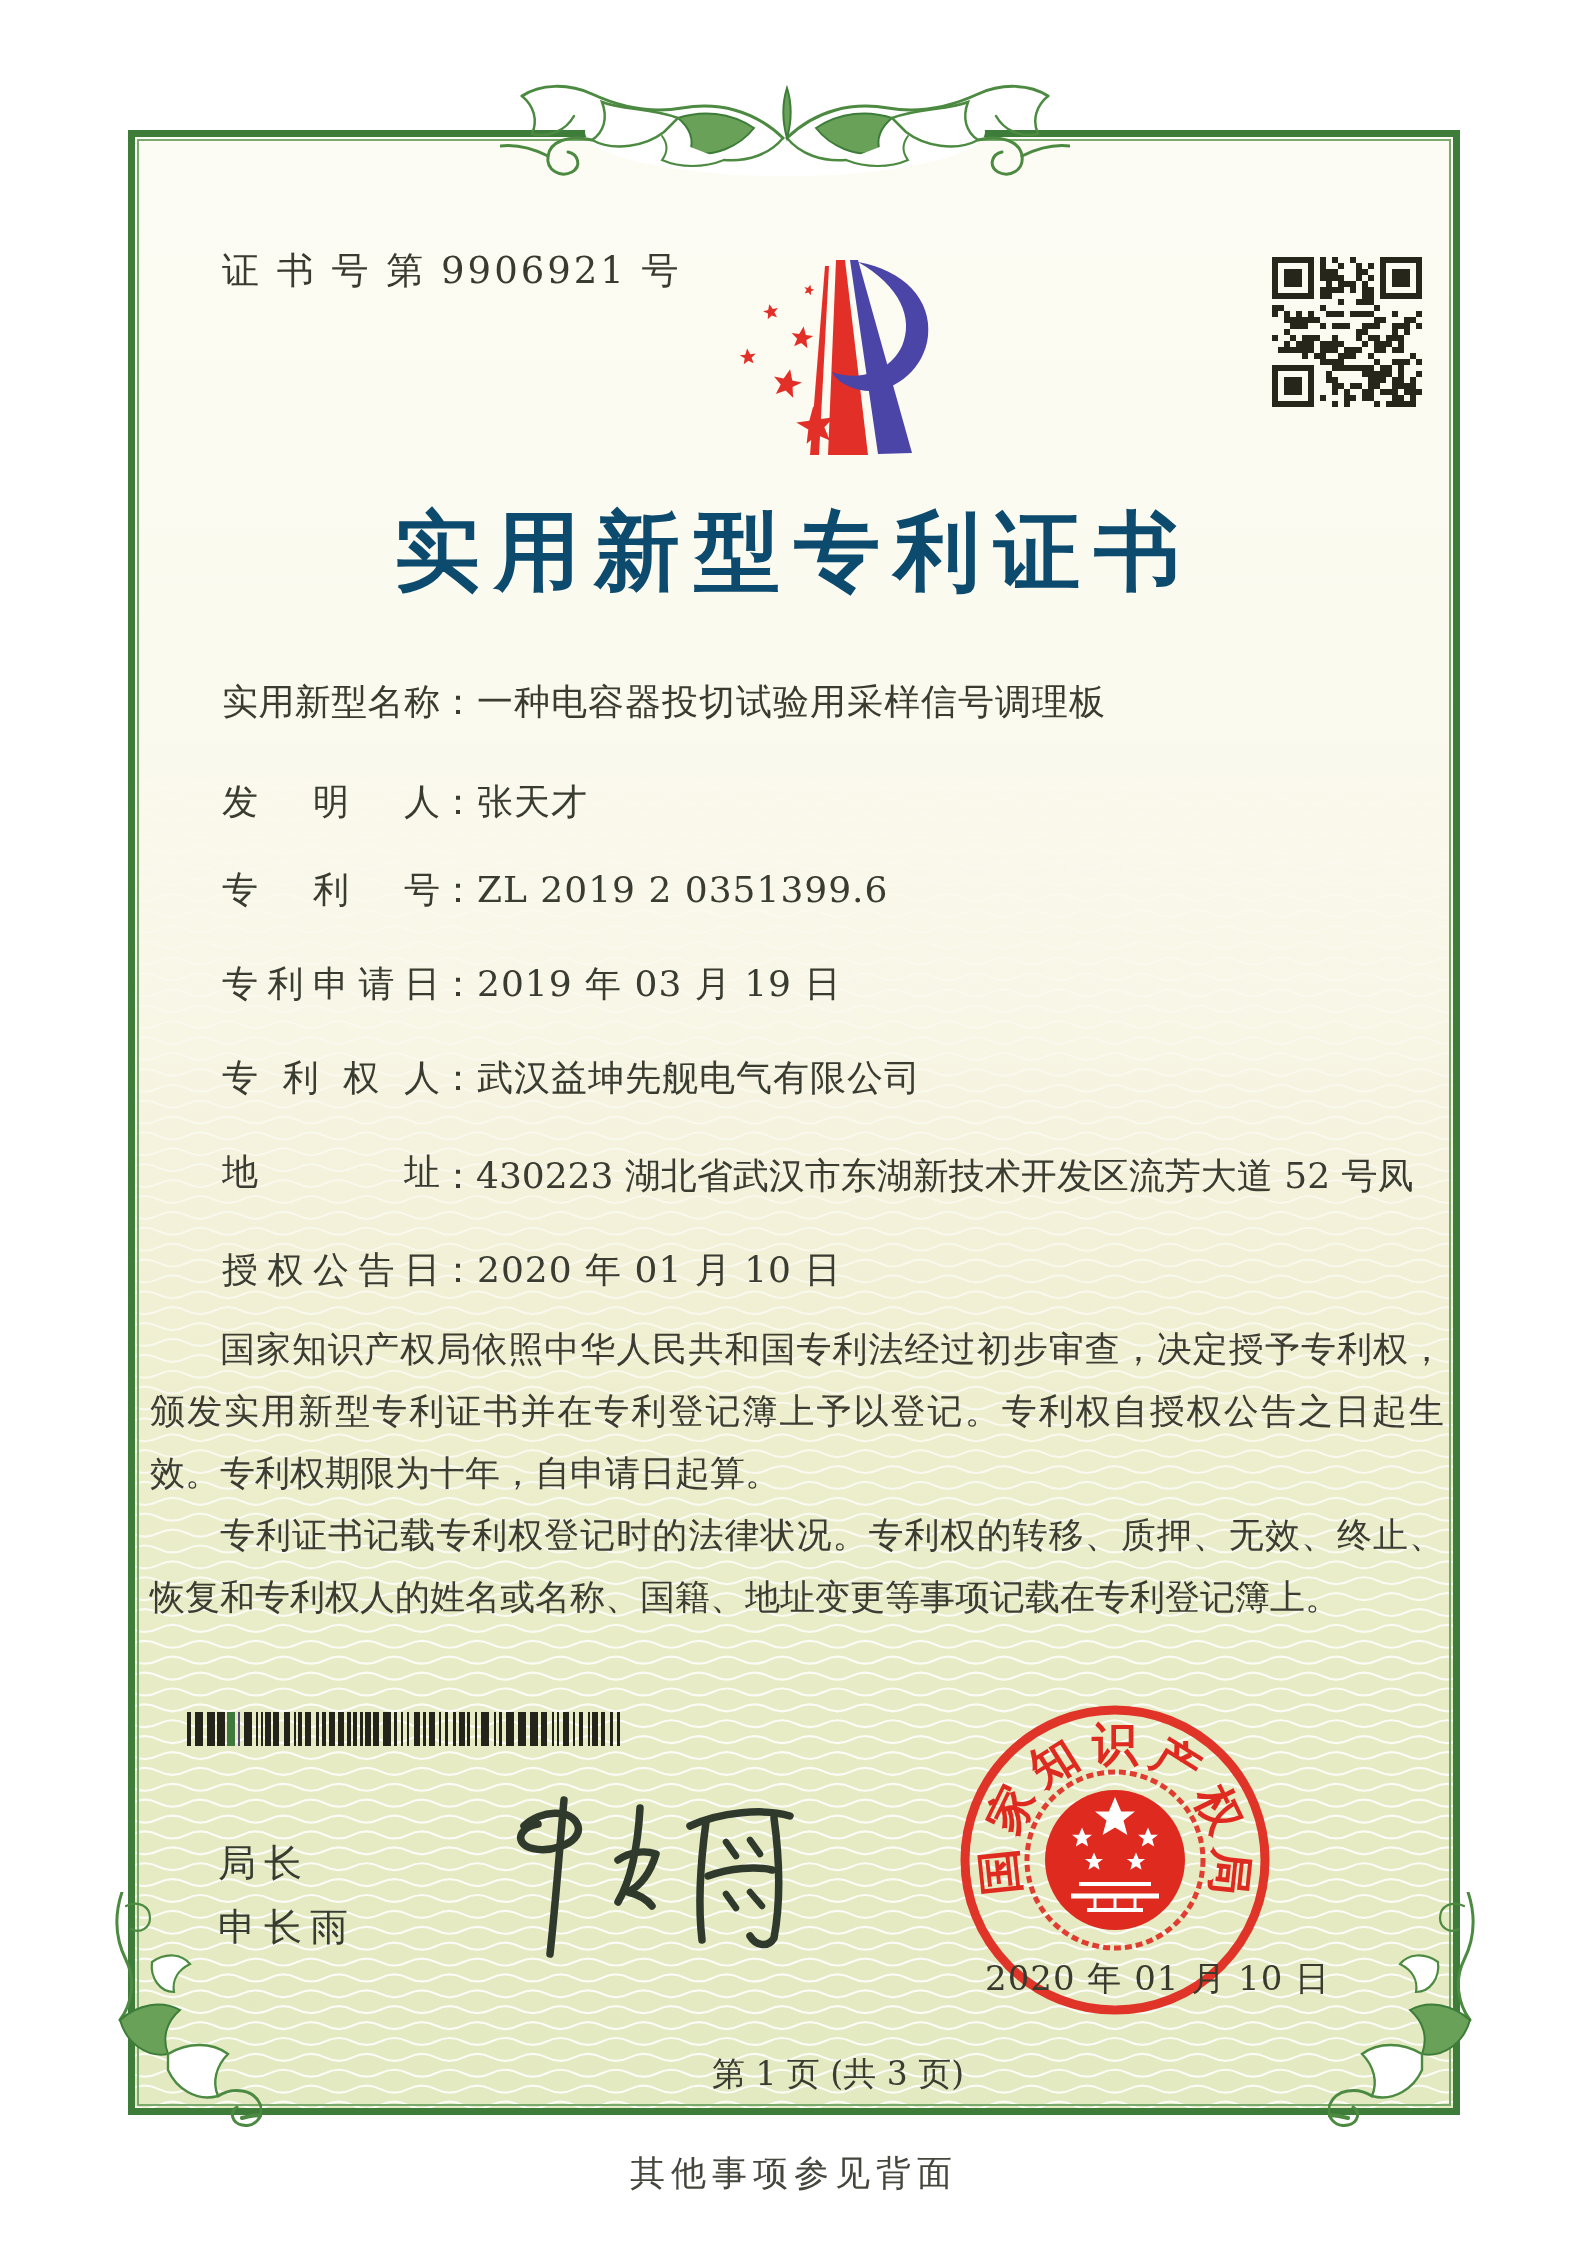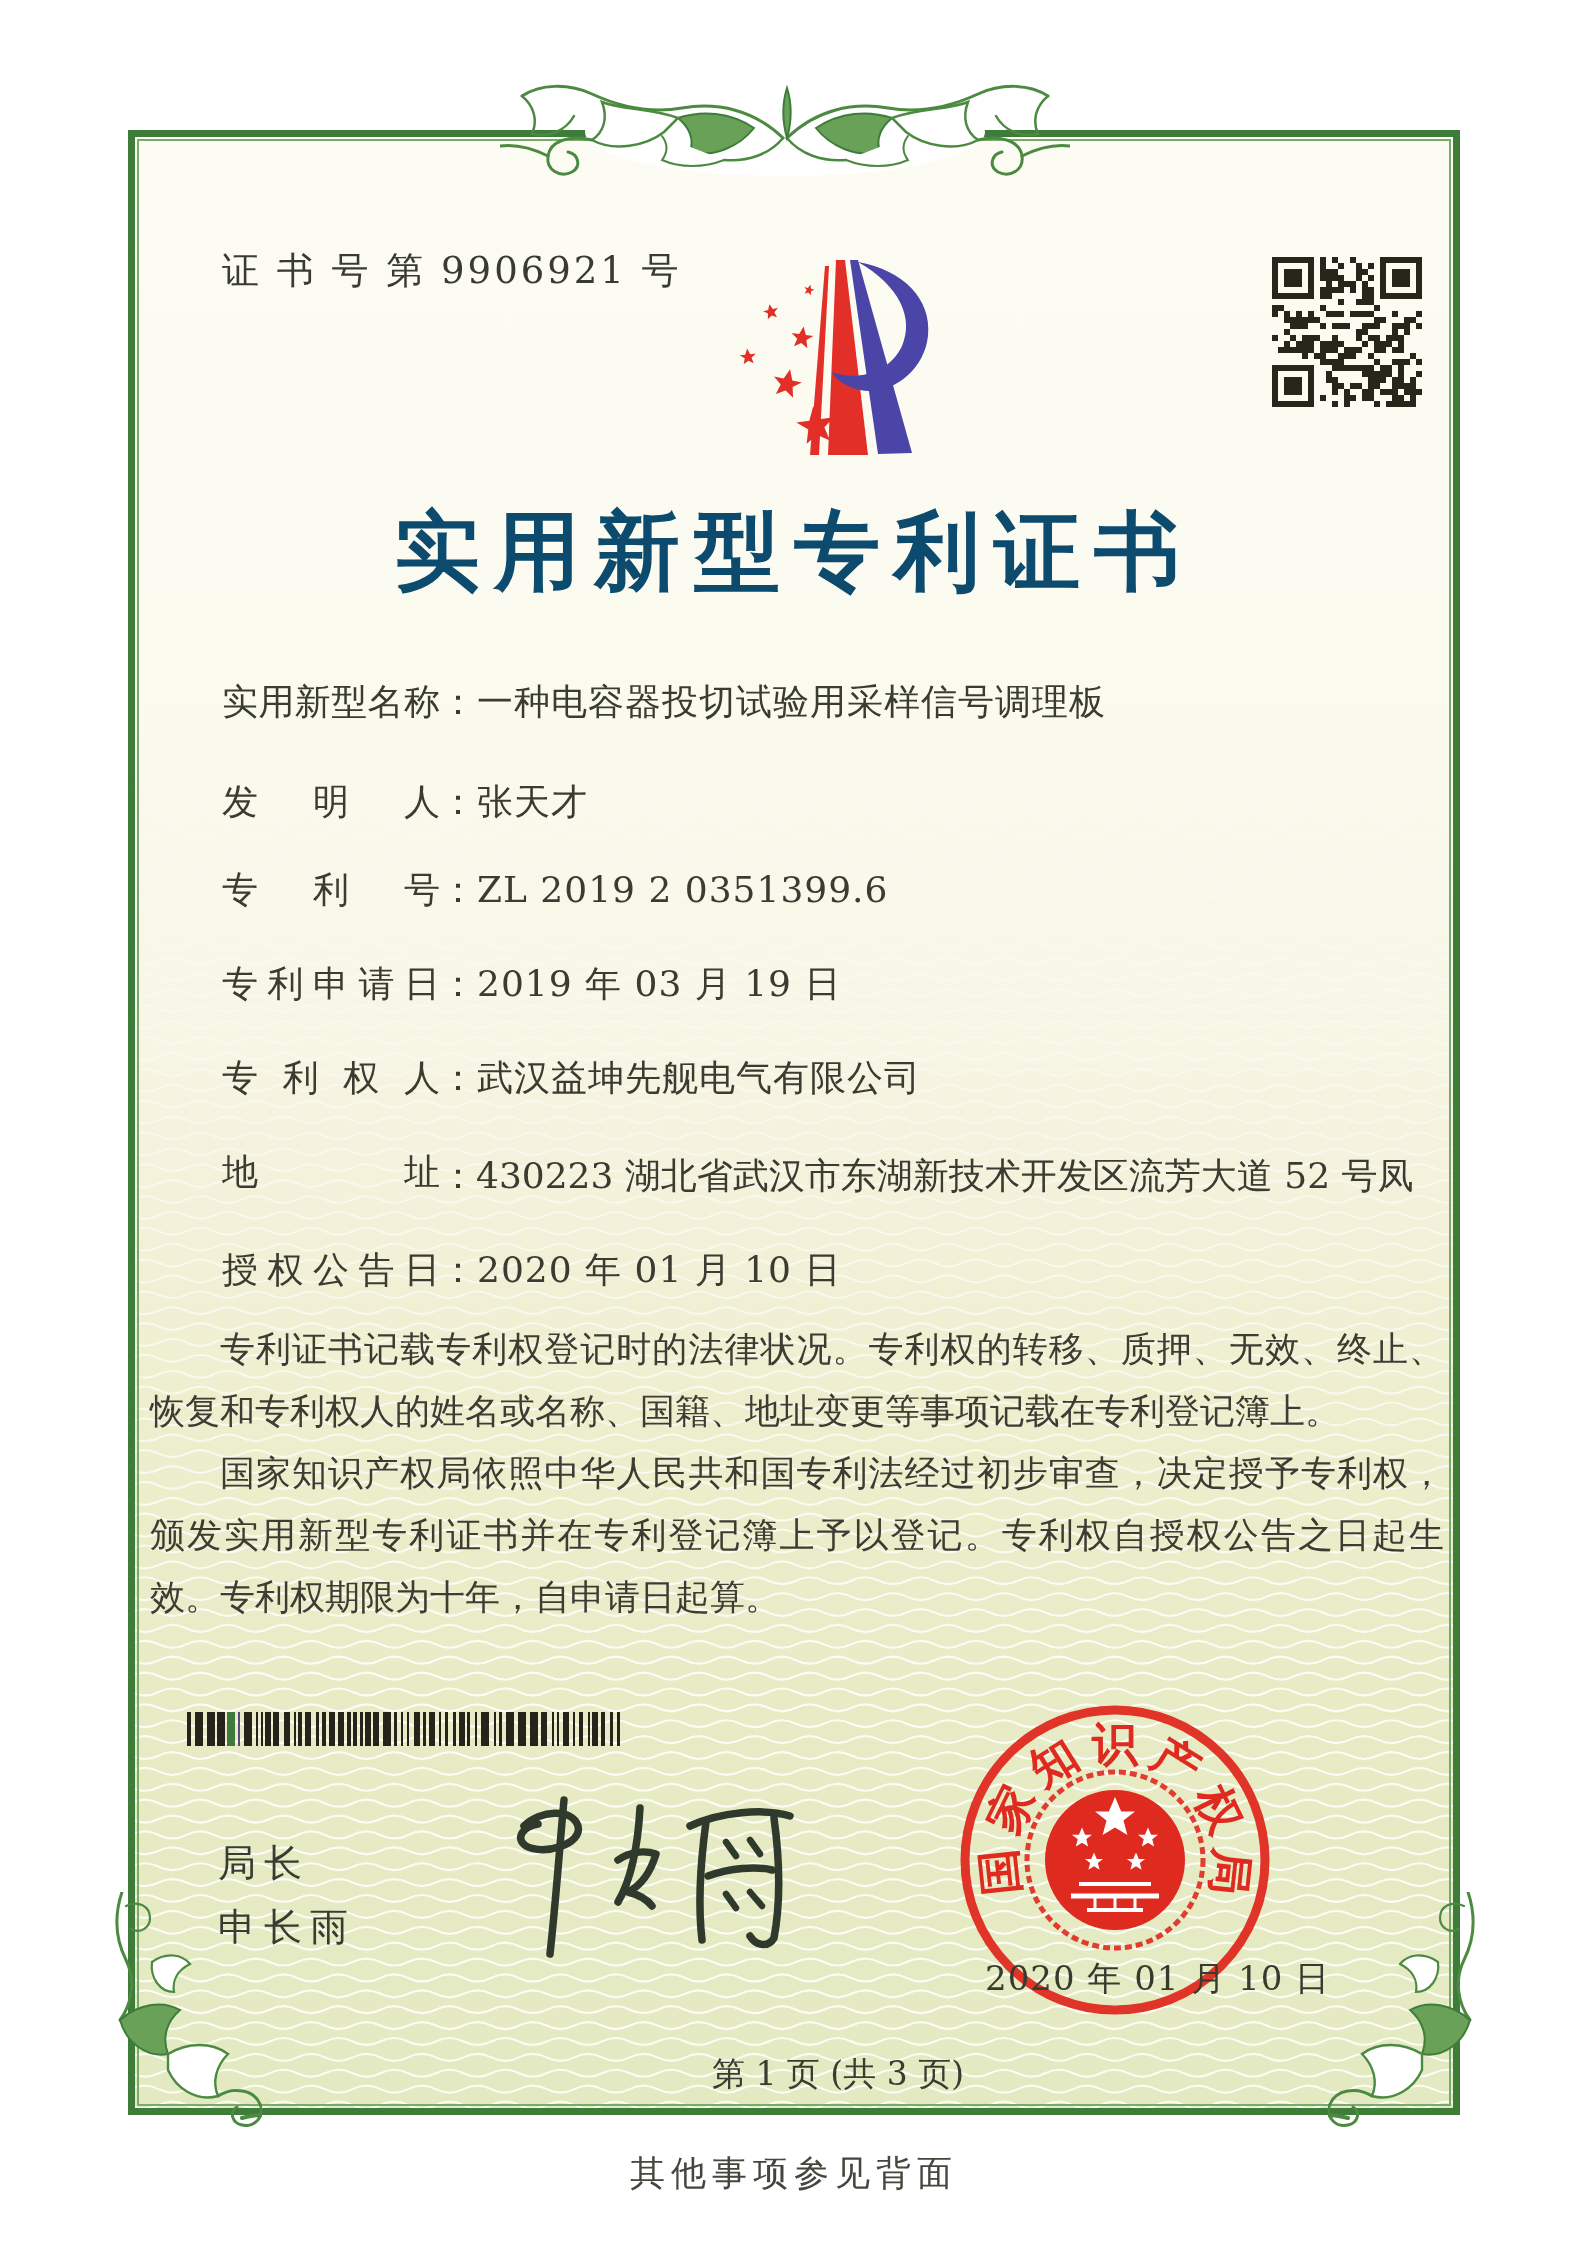--- a/index.html
+++ b/index.html
@@ -538,22 +538,22 @@
 
 <div class="abs frow" style="top:1148px">
   <span class="flabel">地址</span><span class="addrblock"><span>：430223  湖北省武汉市东湖新技术开发区流芳大道 52 号凤</span><br></span>
 </div>
 
 <div class="abs frow" style="top:1246px;width:1240px">
   <span class="flabel">授权公告日</span><span class="fvalue">：2020 年 01 月 10 日</span>
 </div>
 
 <div class="abs bodytext">
+  <p>国家知识产权局依照中华人民共和国专利法经过初步审查，决定授予专利权，颁发实用新型专利证书并在专利登记簿上予以登记。专利权自授权公告之日起生效。专利权期限为十年，自申请日起算。</p>
   <p>专利证书记载专利权登记时的法律状况。专利权的转移、质押、无效、终止、恢复和专利权人的姓名或名称、国籍、地址变更等事项记载在专利登记簿上。</p>
-  <p>国家知识产权局依照中华人民共和国专利法经过初步审查，决定授予专利权，颁发实用新型专利证书并在专利登记簿上予以登记。专利权自授权公告之日起生效。专利权期限为十年，自申请日起算。</p>
 </div>
 
 <svg class="abs" id="barcode" style="left:185px;top:1712px;width:445px;height:34px" viewBox="0 0 445 34" shape-rendering="crispEdges">
     <rect x="2" y="0" width="4" height="34" fill="#24241a"></rect>
     <rect x="10" y="0" width="8" height="34" fill="#24241a"></rect>
     <rect x="22" y="0" width="8" height="34" fill="#24241a"></rect>
     <rect x="32" y="0" width="8" height="34" fill="#24241a"></rect>
     <rect x="42" y="0" width="8" height="34" fill="#3f7a3c"></rect>
     <rect x="53" y="0" width="2" height="34" fill="#5a4a7a"></rect>
     <rect x="59" y="0" width="8" height="34" fill="#24241a"></rect>

